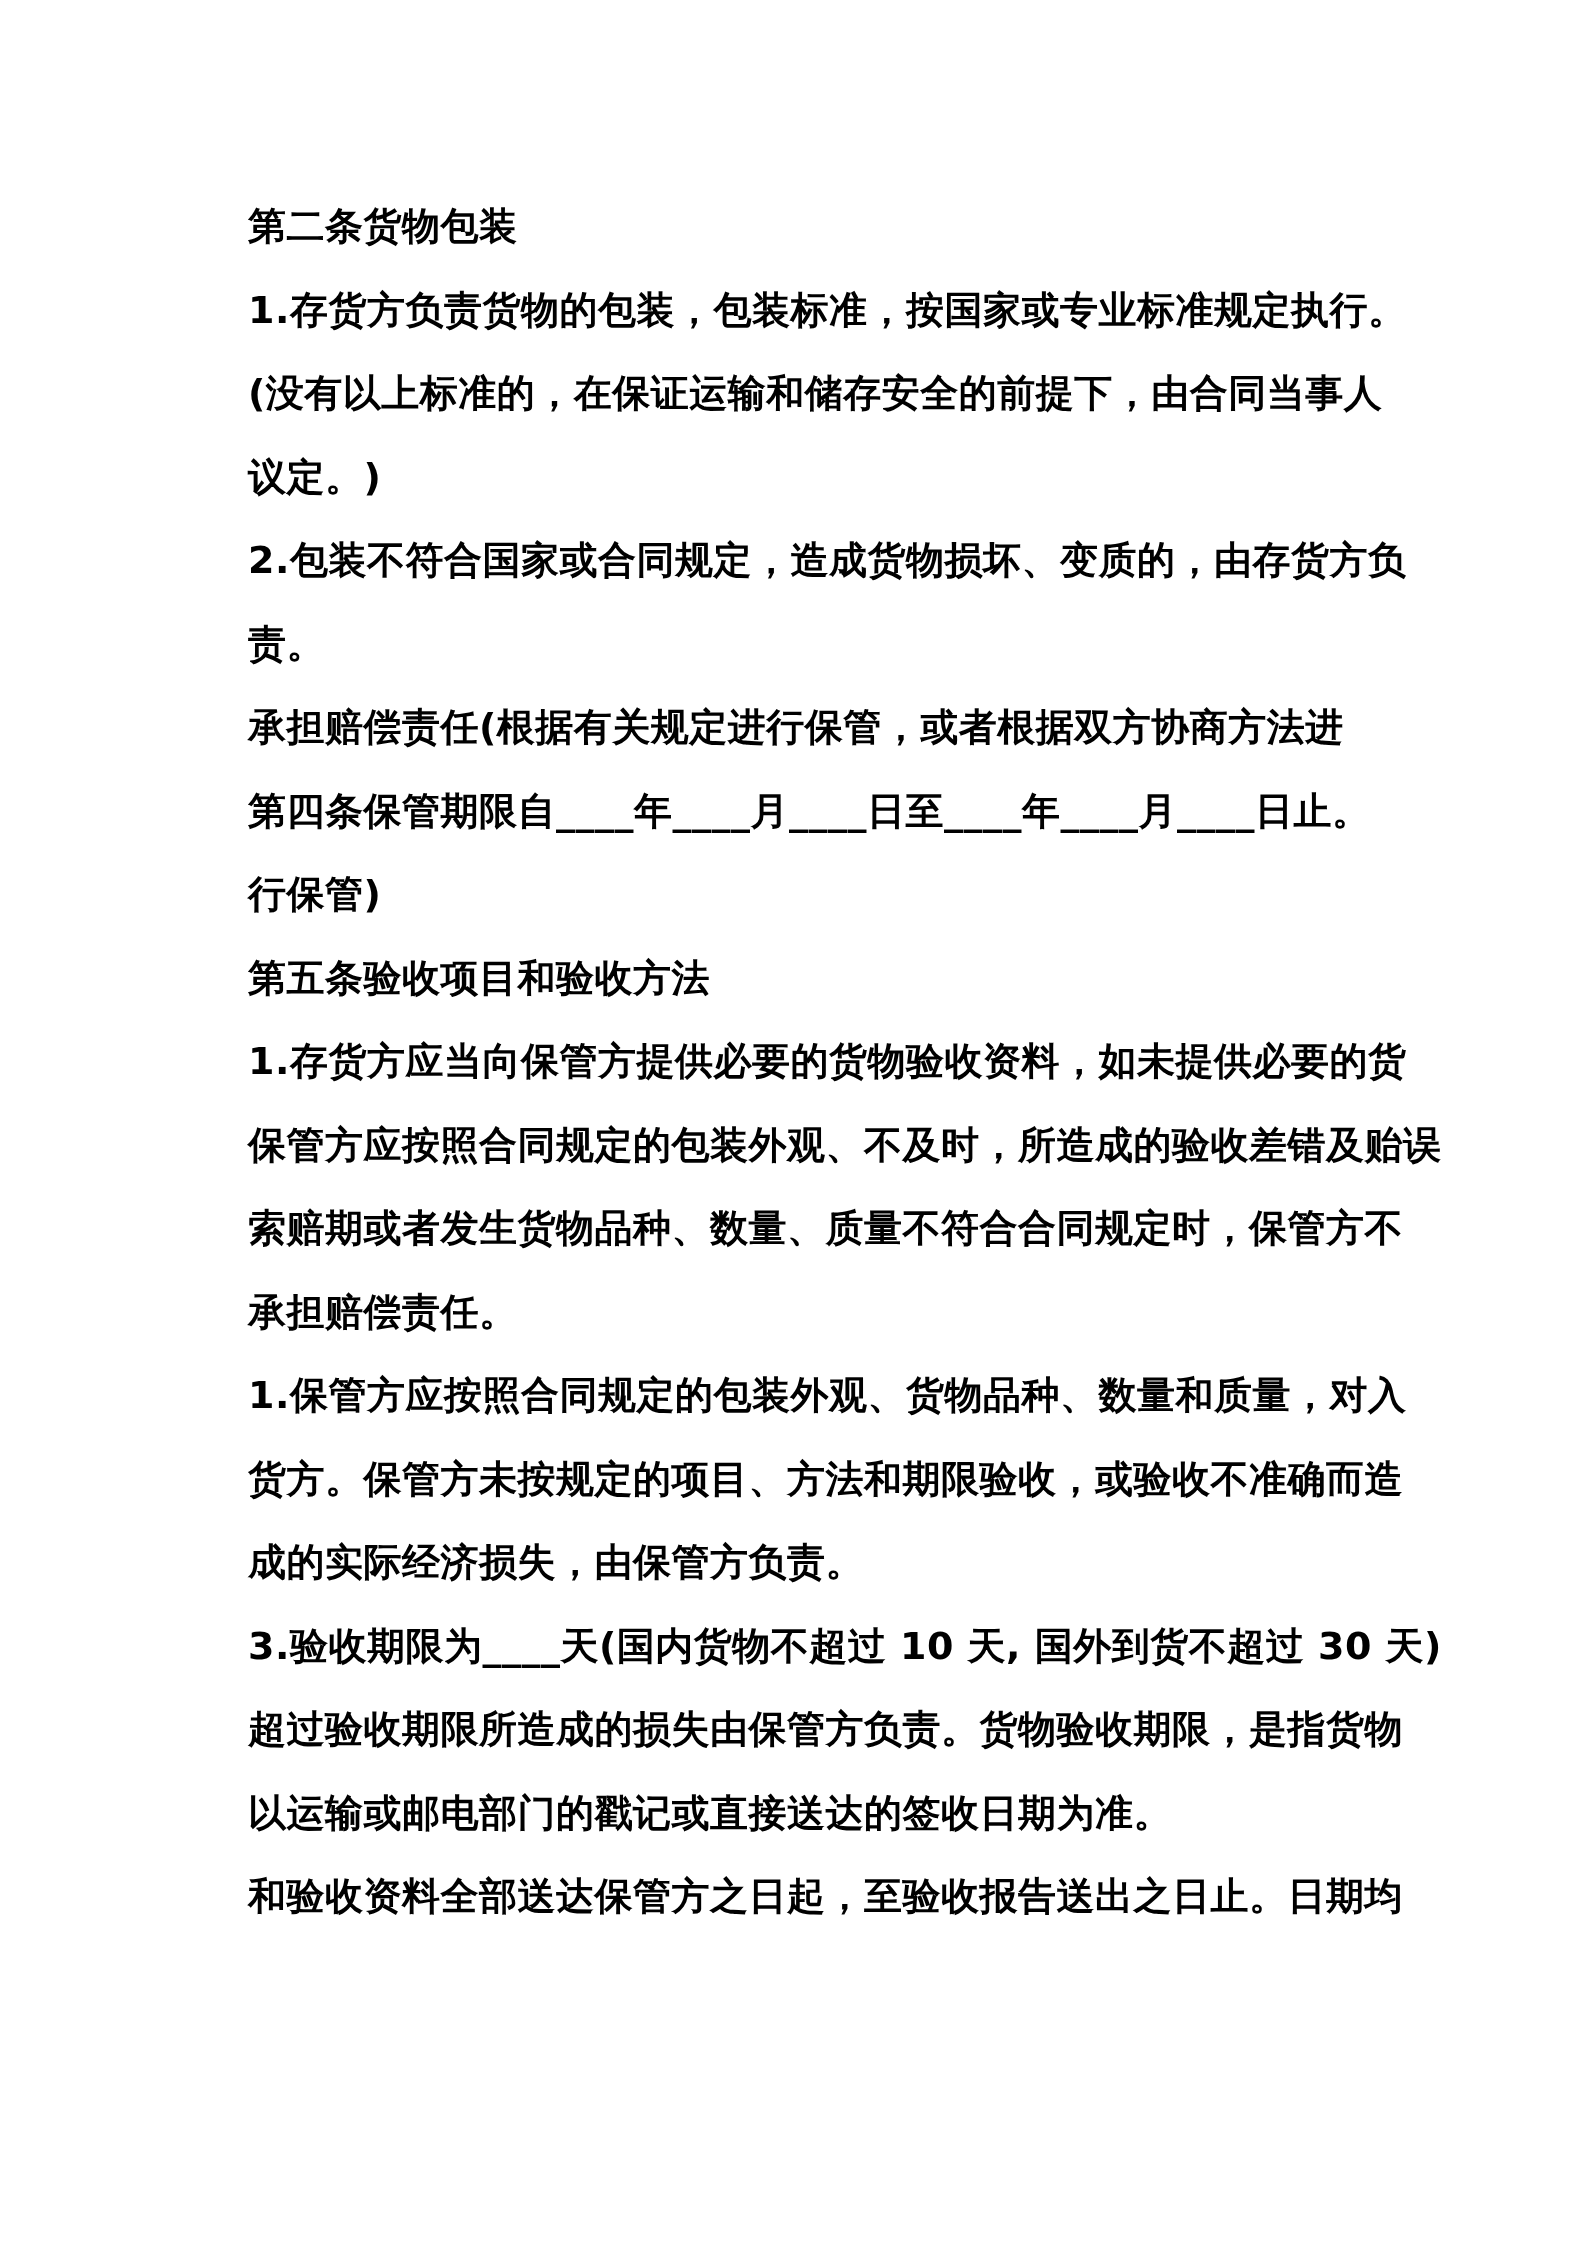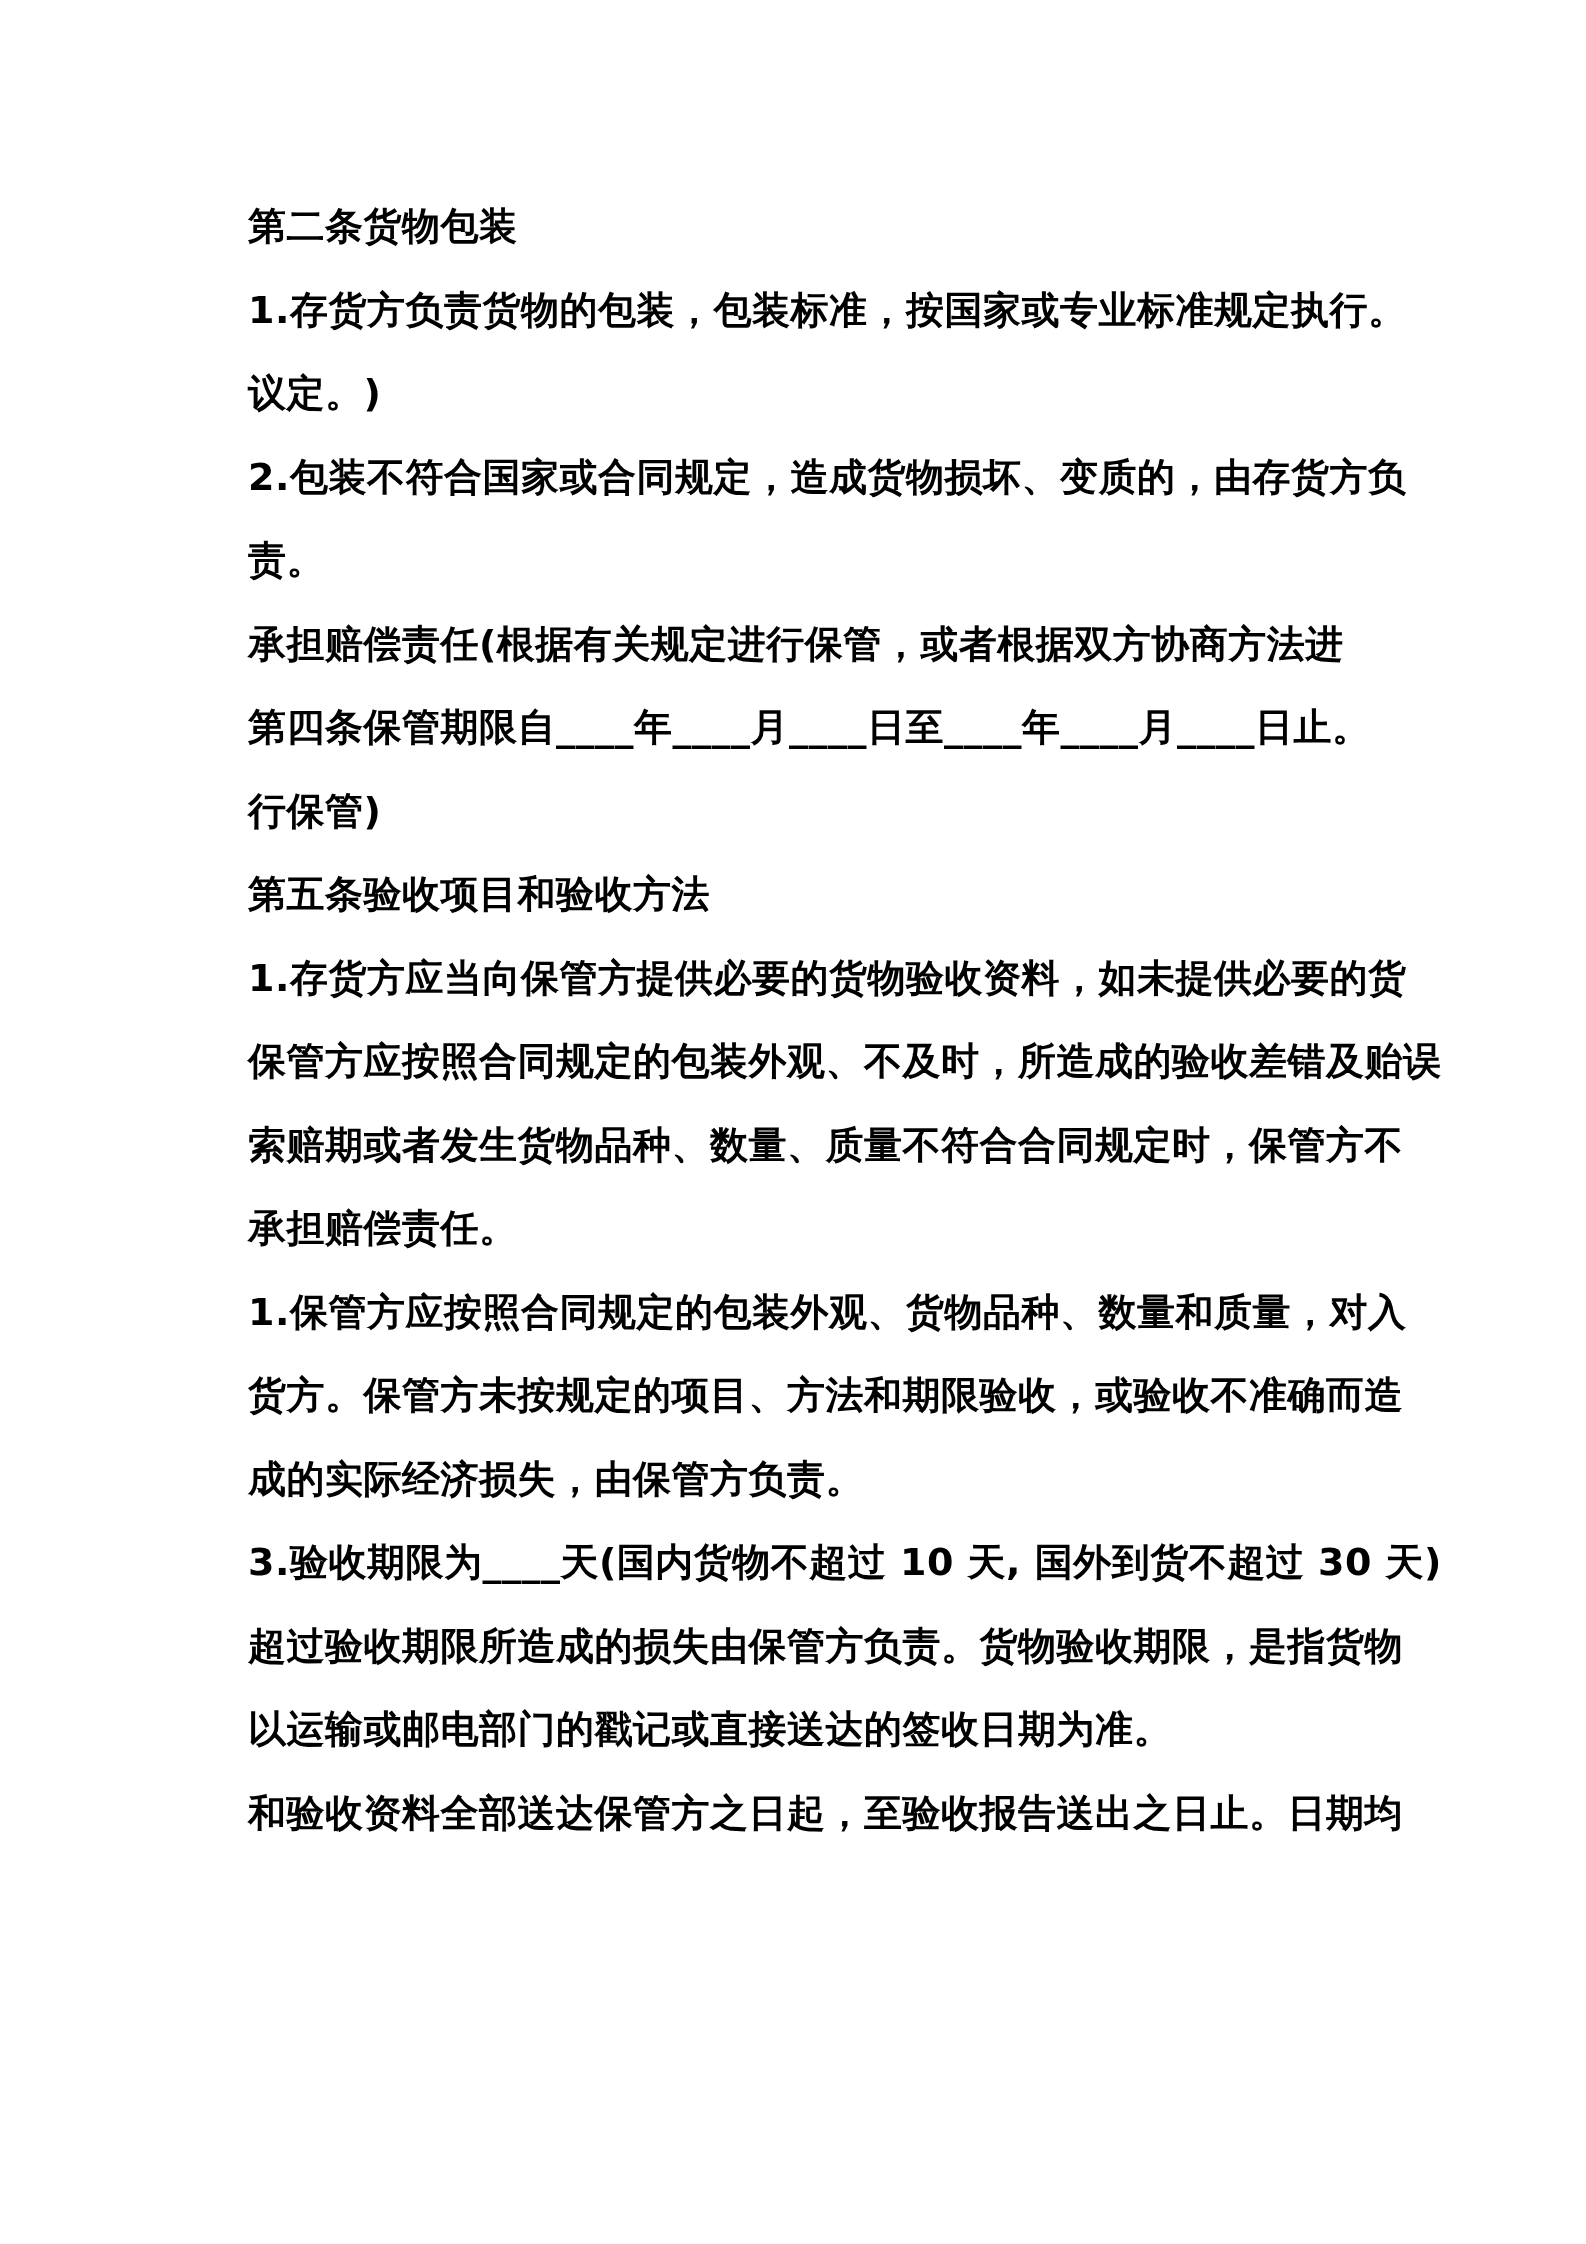--- a/index.html
+++ b/index.html
@@ -32,20 +32,21 @@
     letter-spacing: 0.5px;
   }
 </style>
 </head>
 <body>
 
 <div class="page">
   <div class="doc">
     <div class="line">第二条货物包装</div>
     <div class="line">1.存货方负责货物的包装，包装标准，按国家或专业标准规定执行。</div>
+    <div class="line">(没有以上标准的，在保证运输和储存安全的前提下，由合同当事人</div>
     <div class="line">议定。)</div>
     <div class="line">2.包装不符合国家或合同规定，造成货物损坏、变质的，由存货方负</div>
     <div class="line">责。</div>
     <div class="line">承担赔偿责任(根据有关规定进行保管，或者根据双方协商方法进</div>
     <div class="line">第四条保管期限自____年____月____日至____年____月____日止。</div>
     <div class="line">行保管)</div>
     <div class="line">第五条验收项目和验收方法</div>
     <div class="line">1.存货方应当向保管方提供必要的货物验收资料，如未提供必要的货</div>
     <div class="line">保管方应按照合同规定的包装外观、不及时，所造成的验收差错及贻误</div>
     <div class="line">索赔期或者发生货物品种、数量、质量不符合合同规定时，保管方不</div>

